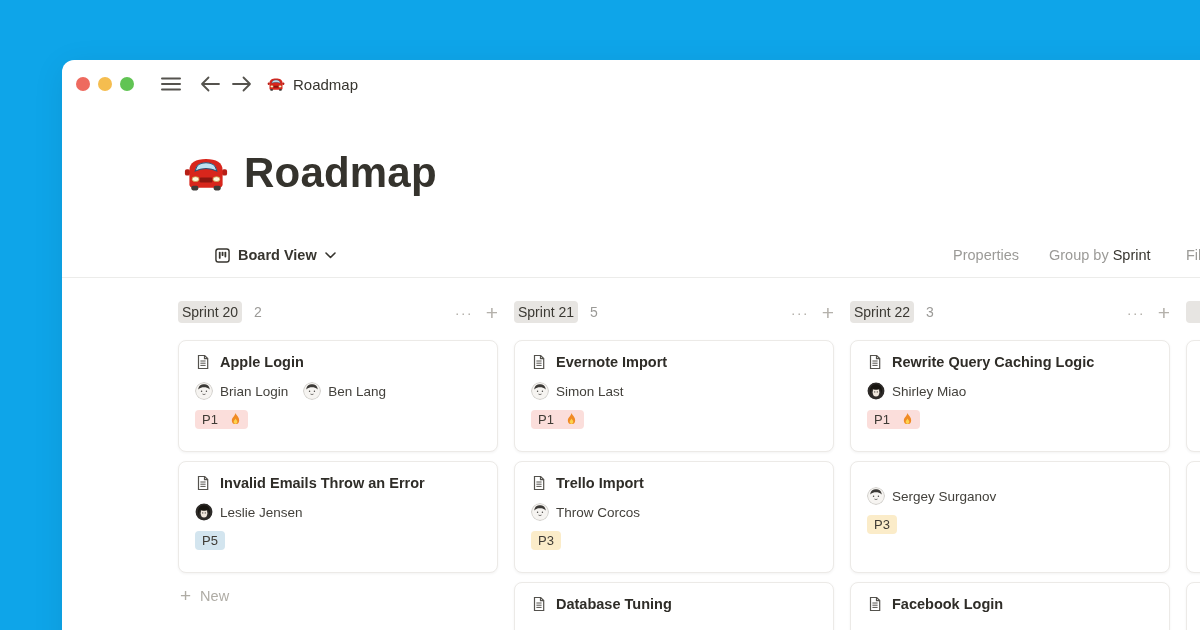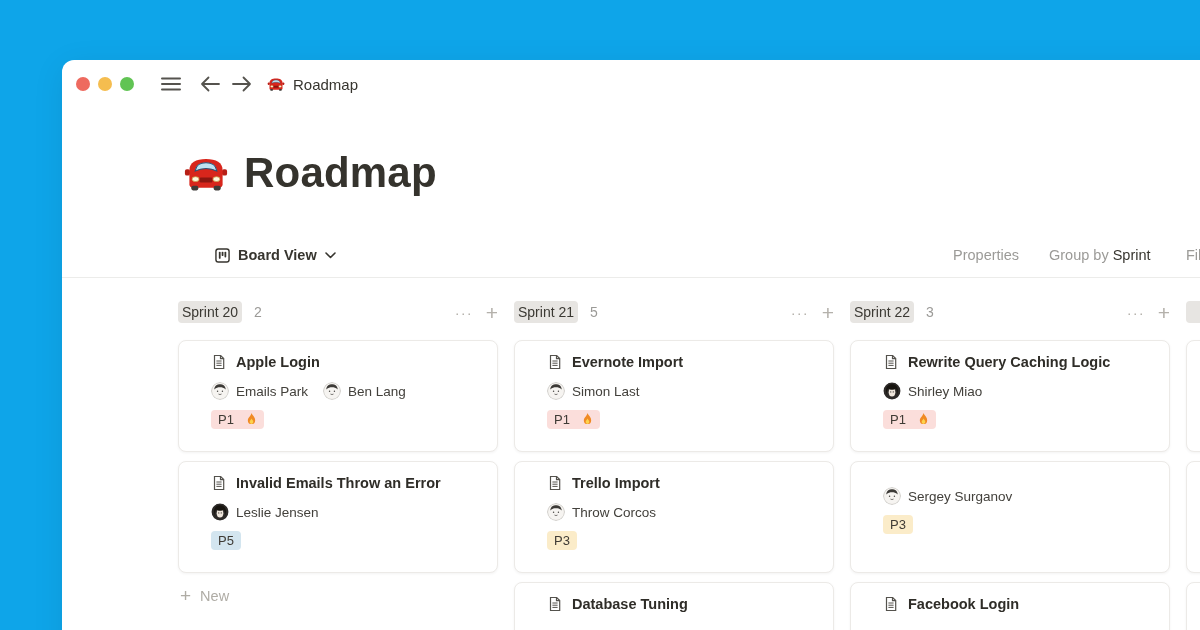--- a/index.html
+++ b/index.html
@@ -33,21 +33,21 @@
   
   .column{position:absolute;top:240px;width:320px;}
   .col-header{display:flex;align-items:center;height:24px;margin-bottom:16px;}
   .pill{background:#e7e5e2;border-radius:4px;padding:2px 4px;font-size:14px;line-height:18px;color:#3b3933;white-space:nowrap;}
   .count{margin-left:12px;font-size:14px;color:#9b9a97;}
   .hicons{margin-left:auto;display:flex;align-items:center;gap:13px;color:#b4b1ab;}
   .hicon{cursor:pointer;line-height:1;}
   .hicon.more{font-size:15px;letter-spacing:1px;}
   .hicon.plus{font-size:21px;font-weight:400;}
   .card{height:112px;background:#fff;border:1px solid #eceae7;border-radius:8px;
-        box-shadow:0 1px 3px rgba(15,15,15,.05);margin-bottom:9px;padding:13px 32px;box-sizing:border-box;}
+        box-shadow:0 1px 3px rgba(15,15,15,.05);margin-bottom:9px;padding:13px 16px;box-sizing:border-box;}
   .card-title-row{display:flex;align-items:center;gap:9px;}
   .doc-icon{width:16px;height:16px;flex:none;display:flex;}
   .card-title{font-size:14.5px;font-weight:700;color:#2f2d28;white-space:nowrap;}
   .assignees{display:flex;align-items:center;gap:15px;margin-top:12px;}
   .assignee{display:flex;align-items:center;gap:7px;font-size:13.5px;color:#43413c;white-space:nowrap;}
   .avatar{width:18px;height:18px;border-radius:50%;overflow:hidden;flex:none;display:block;}
   .avatar svg{display:block;}
   .badge-row{margin-top:10px;}
   .badge{display:inline-flex;align-items:center;gap:4px;border-radius:4px;padding:2px 7px;font-size:13px;color:#3f3b35;}
   .badge-red{background:#fbdedb;gap:12px;}
@@ -156,21 +156,21 @@
           <span class="assignee">
             <span class="avatar">
                 <svg width="18" height="18" viewBox="0 0 20 20">
                   <circle cx="10" cy="10" r="9.4" fill="#f6f4f1" stroke="#c9c7c3" stroke-width="1"></circle>
                   <path d="M3.6 8.2C4.2 3.8 7 2.6 10 2.6s5.8 1.2 6.4 5.6c-2.6-2-3.8-2.4-6.4-2.4S6.2 6.2 3.6 8.2Z" fill="#3c3a37"></path>
                   <circle cx="7.3" cy="10.3" r=".8" fill="#4a4845"></circle>
                   <circle cx="12.7" cy="10.3" r=".8" fill="#4a4845"></circle>
                   <path d="M8.3 13.4q1.7 1.2 3.4 0" stroke="#4a4845" stroke-width=".8" fill="none"></path>
                 </svg>
               </span>
-            <span>Emails Park</span>
+            <span>Brian Login</span>
           </span>
           <span class="assignee">
             <span class="avatar">
                 <svg width="18" height="18" viewBox="0 0 20 20">
                   <circle cx="10" cy="10" r="9.4" fill="#f6f4f1" stroke="#c9c7c3" stroke-width="1"></circle>
                   <path d="M3.6 8.2C4.2 3.8 7 2.6 10 2.6s5.8 1.2 6.4 5.6c-2.6-2-3.8-2.4-6.4-2.4S6.2 6.2 3.6 8.2Z" fill="#3c3a37"></path>
                   <circle cx="7.3" cy="10.3" r=".8" fill="#4a4845"></circle>
                   <circle cx="12.7" cy="10.3" r=".8" fill="#4a4845"></circle>
                   <path d="M8.3 13.4q1.7 1.2 3.4 0" stroke="#4a4845" stroke-width=".8" fill="none"></path>
                 </svg>

